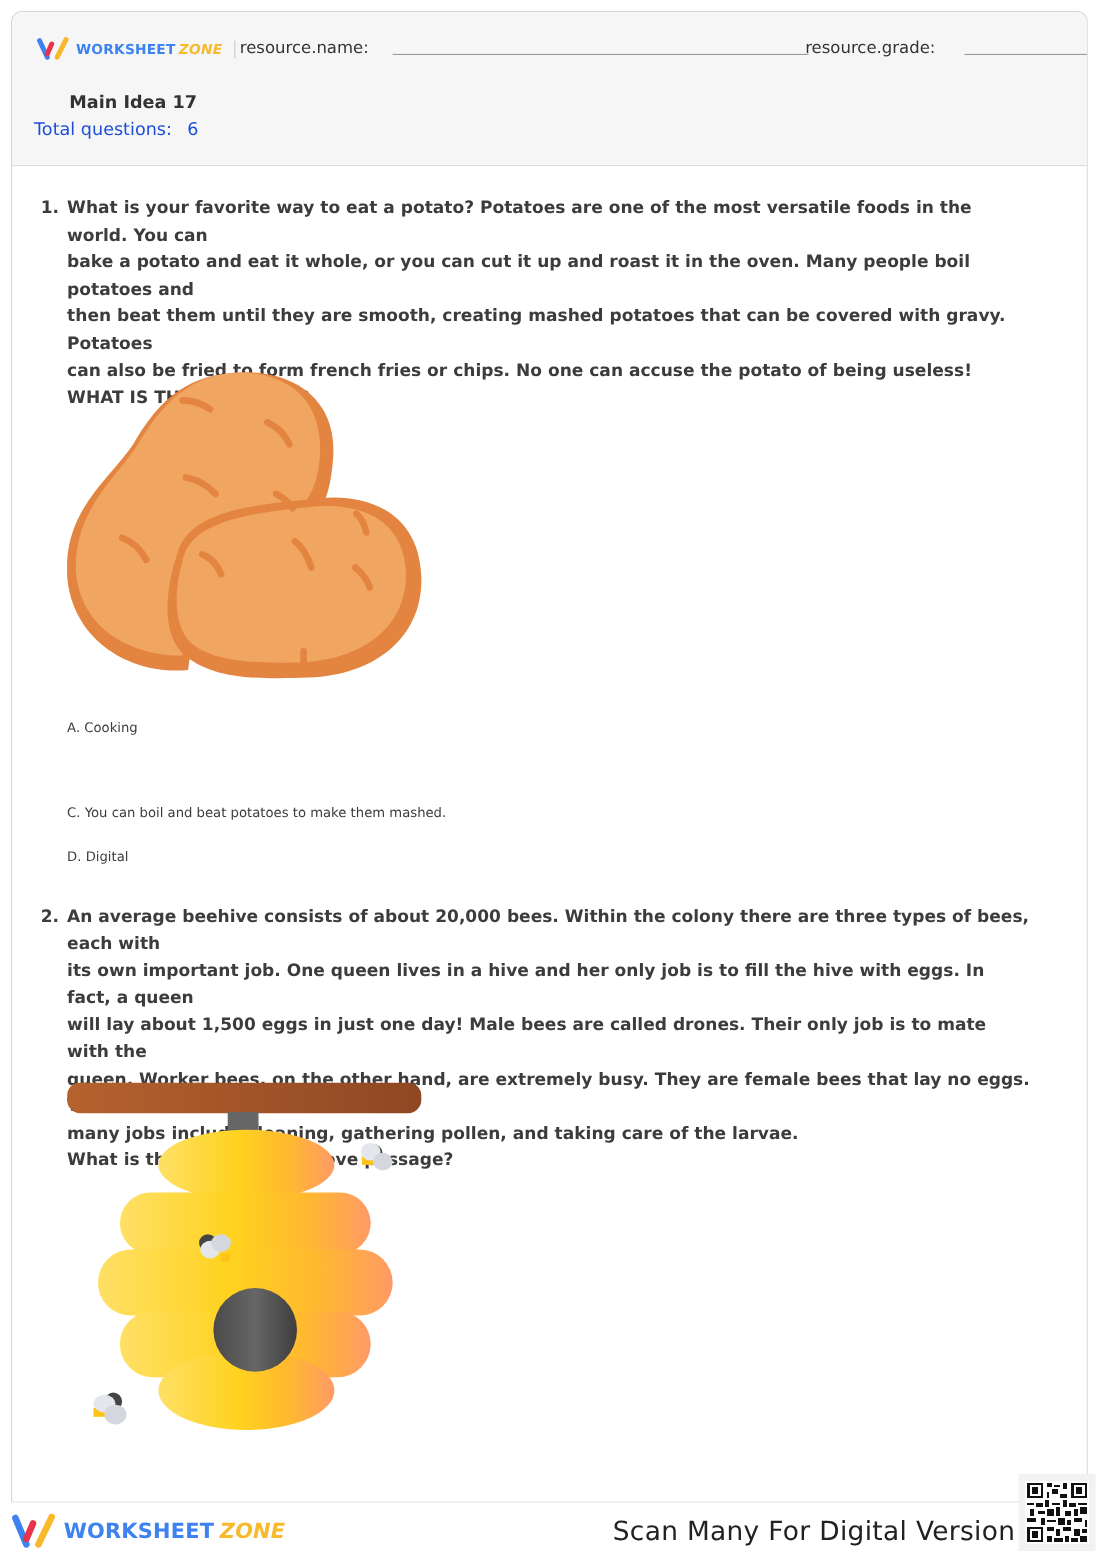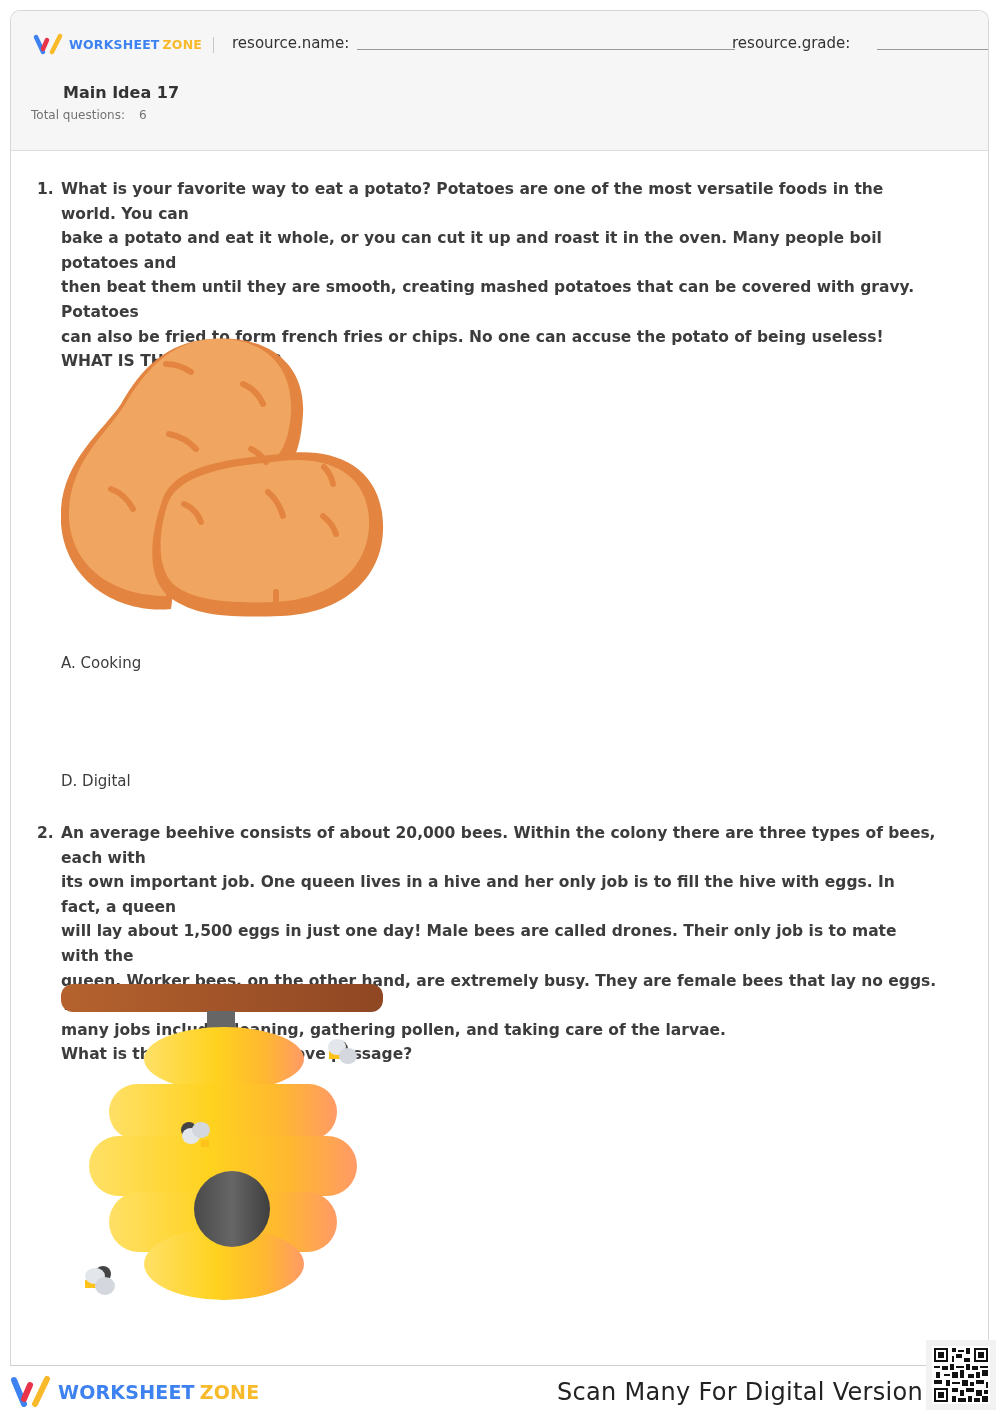--- a/index.html
+++ b/index.html
@@ -12,35 +12,35 @@
     background: #ffffff; overflow: hidden;
   }
   .header {
     position: absolute; left: 0; top: 0; right: 0; height: 140px;
     background: #f6f6f6; border-bottom: 1px solid #dddddd;
   }
   .logo { position: absolute; left: 22px; top: 22px; display: flex; align-items: center; }
   .logo svg { display: block; }
   .logo-text { font-family: "DejaVu Sans", sans-serif; font-weight: bold; font-size: 12.5px; letter-spacing: 0.2px; margin-left: 4px; }
   .logo-text .w { color: #3d82f0; text-align: center; }
-  .logo-text .z { color: #f8b92b; margin-left: 3px; }
+  .logo-text .z { color: #f8b92b; margin-left: 3px; font-style: italic; }
   .divider-v { position: absolute; left: 202px; top: 26px; width: 1px; height: 16px; background: #c8c8c8; }
 
   .field-label { position: absolute; top: 23px; font-size: 15px; color: #333; }
   .field-line { position: absolute; top: 38px; height: 1px; background: #9a9a9a; }
 
   .title { position: absolute; left: 20px; top: 72px; font-size: 16px; font-weight: bold; color: #333; margin-left: 32px; }
-  .total { position: absolute; left: 20px; top: 97px; font-size: 12px; color: #737373; }
+  .total { position: absolute; left: 20px; top: 97px; font-size: 16px; color: #1d4ed8; }
   .total .num { margin-left: 14px; }
 
   .q { position: absolute; left: 26px; width: 900px; font-size: 15.5px; line-height: 24.6px; color: #3c3c3c; }
   .q .n { position: absolute; left: 0; top: 0; font-weight: bold; }
   .q .body { margin-left: 24px; white-space: pre-line; font-weight: bold; }
 
-  .opt { position: absolute; left: 50px; font-size: 15px; color: #3c3c3c; }
+  .opt { position: absolute; left: 50px; font-size: 12px; color: #3c3c3c; }
 
   .img { position: absolute; }
 
   .footer-logo { position: absolute; left: 10px; top: 1375px; display: flex; align-items: center; }
   .footer-logo .logo-text { font-size: 19px; margin-left: 6px; }
   .footer-logo .logo-text .z { margin-left: 5px; }
   .scan-text { position: absolute; left: 557px; top: 1378px; font-size: 24px; color: #222; letter-spacing: 0.3px; }
   .qr { position: absolute; left: 926px; top: 1340px; width: 70px; height: 70px; background: #f2f2f2; padding: 6px; }
 </style>
 </head>
@@ -51,21 +51,21 @@
     <div class="logo">
       <svg width="32" height="22" viewBox="0 0 32 22">
         <line x1="3" y1="4" x2="10" y2="19" stroke="#3d82f0" stroke-width="4.5" stroke-linecap="round"></line>
         <line x1="14" y1="7" x2="10" y2="16" stroke="#e8334a" stroke-width="4.5" stroke-linecap="round"></line>
         <line x1="27" y1="3" x2="19" y2="19" stroke="#f8b92b" stroke-width="4.5" stroke-linecap="round"></line>
       </svg>
       <span class="logo-text"><span class="w">WORKSHEET</span><span class="z">ZONE</span></span>
     </div>
     <div class="divider-v"></div>
 
-    <span class="field-label" style="left:221px">resource.name:</span>
+    <span class="field-label" style="left:207px">resource.name:</span>
     <div class="field-line" style="left:346px; width:378px"></div>
 
     <span class="field-label" style="left:721px">resource.grade:</span>
     <div class="field-line" style="left:866px; width:113px"></div>
 
     <div class="title">Main Idea 17</div>
     <div class="total"><span>Total questions:</span><span class="num">6</span></div>
   </div>
 
   <div class="q" style="top:166px">
@@ -94,20 +94,21 @@
         <path d="M123 170 Q 135 175 140 188"></path>
         <path d="M207 158 Q 217 166 222 182"></path>
         <path d="M263 133 Q 270 140 272 150"></path>
         <path d="M262 182 Q 272 190 275 200"></path>
         <path d="M215 258 L 215 270"></path>
       </g>
     </svg>
   </div>
 
   <div class="opt" style="top:643px">A. Cooking</div>
+  <div class="opt" style="top:721px">C. You can boil and beat potatoes to make them mashed.</div>
   <div class="opt" style="top:761px">D. Digital</div>
 
   <div class="q" style="top:810px">
     <span class="n">2.</span>
     <div class="body">An average beehive consists of about 20,000 bees. Within the colony there are three types of bees, each with
 its own important job. One queen lives in a hive and her only job is to fill the hive with eggs. In fact, a queen
 will lay about 1,500 eggs in just one day! Male bees are called drones. Their only job is to mate with the
 queen. Worker bees, on the other hand, are extremely busy. They are female bees that lay no eggs. Their
 many jobs include cleaning, gathering pollen, and taking care of the larvae.
 What is the topic of the above passage?</div>

